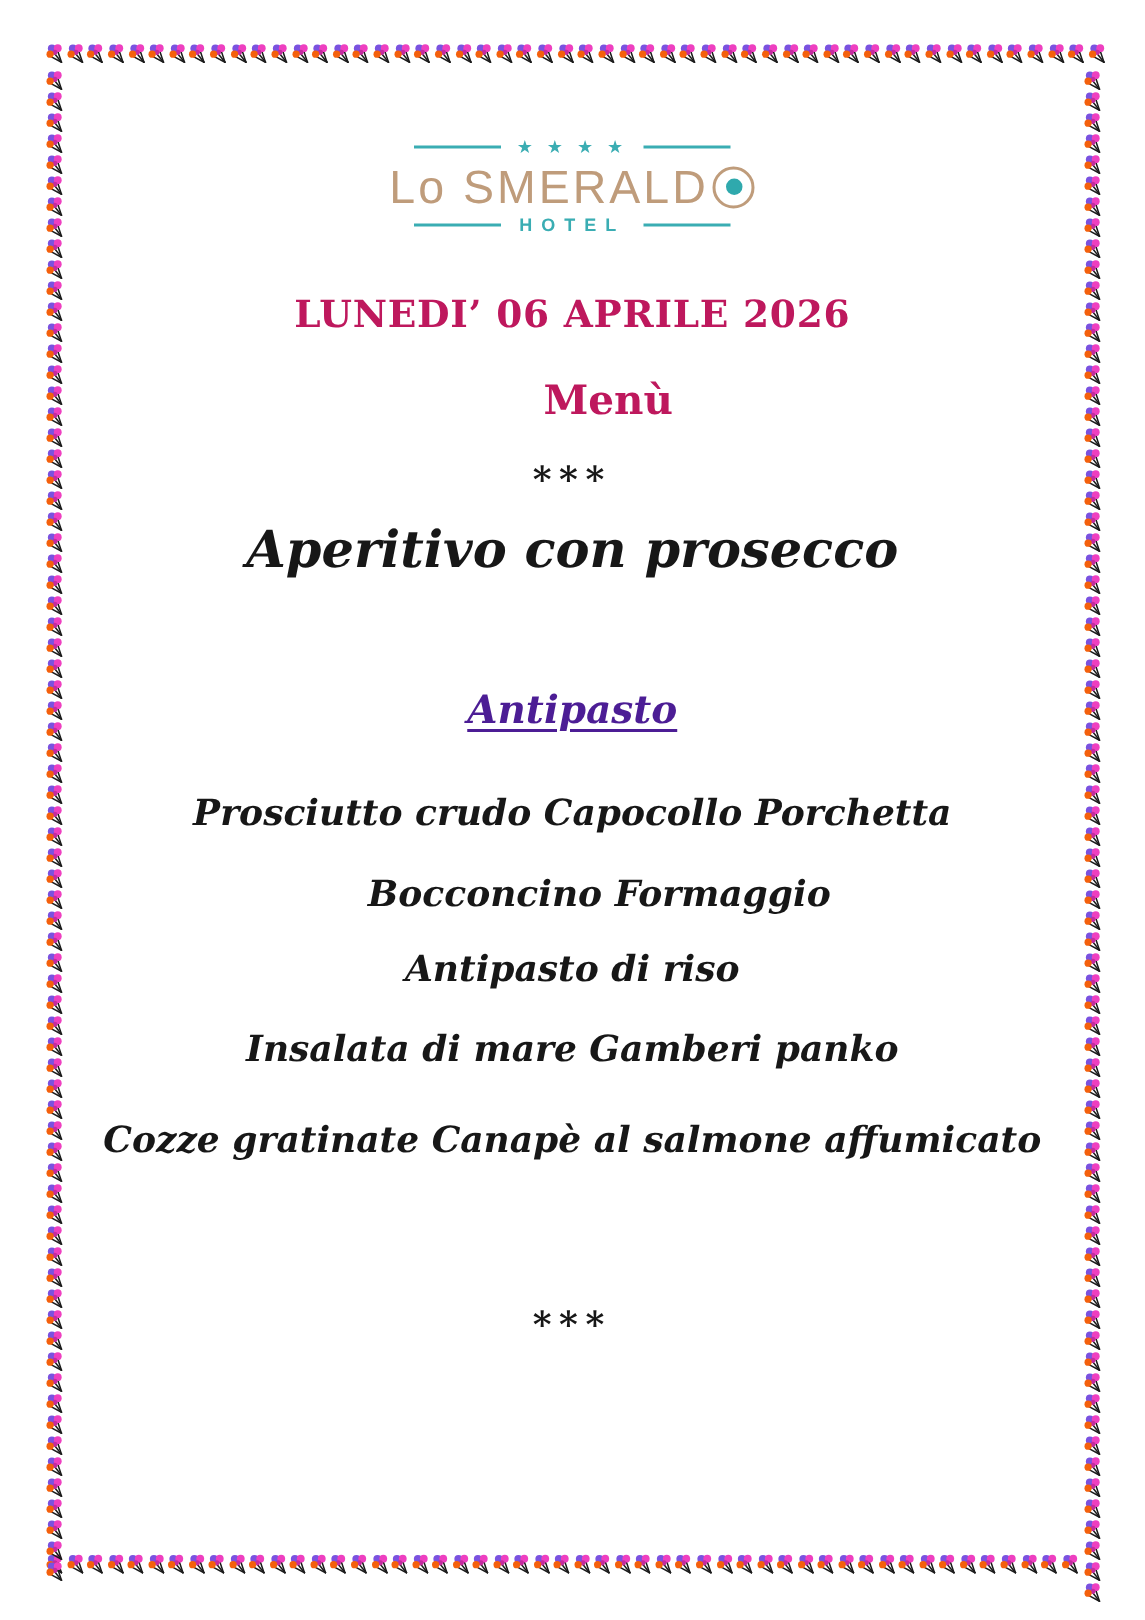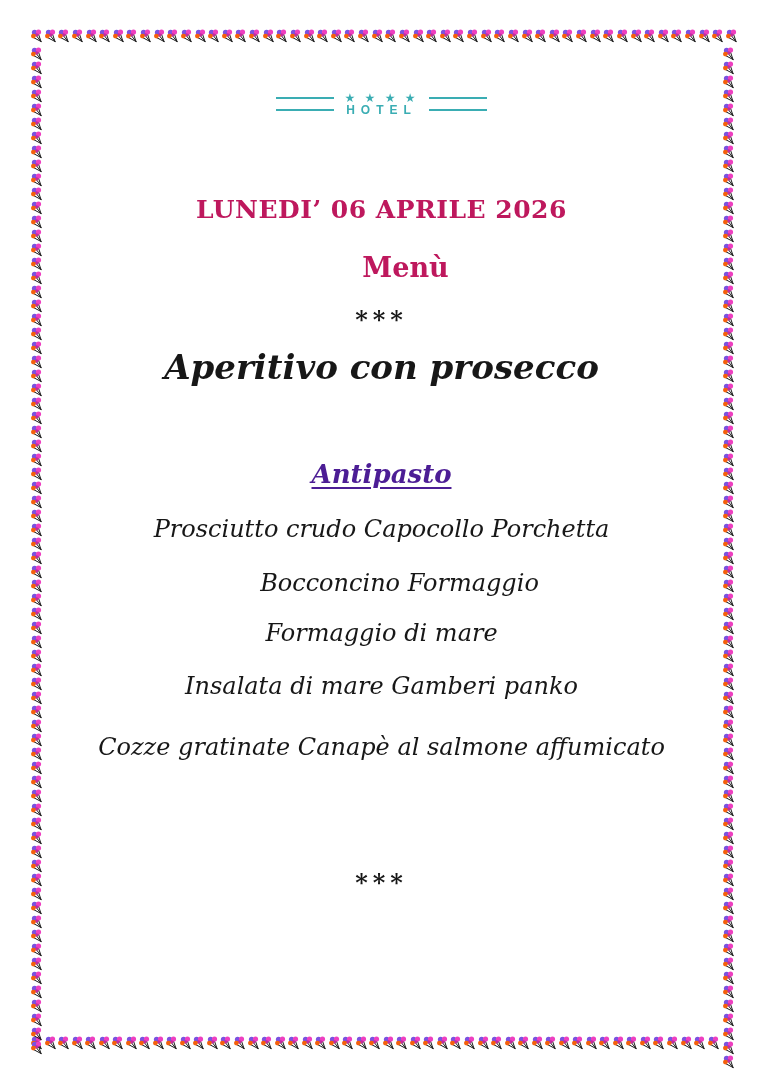--- a/index.html
+++ b/index.html
@@ -44,21 +44,21 @@
   .date-line { top: 196px; font-size: 25px; letter-spacing: 0.5px; }
   .menu-title { top: 252px; font-size: 27px; padding-left: 48px; }
   .sep { font-weight: bold; font-size: 24px; letter-spacing: 5px; }
   .sep-top { top: 306px; }
   .sep-bottom { top: 869px; }
   .aperitivo { top: 348px; font-size: 34px; font-weight: bold; font-style: italic; }
   .section-heading { top: 460px; font-size: 26px; font-weight: bold; font-style: italic;
                      color: #4c1d95; }
   .section-heading span { text-decoration: underline; text-decoration-thickness: 2px;
                           text-underline-offset: 4px; }
-  .item { font-size: 24px; font-weight: normal; font-style: italic; }
+  .item { font-size: 24px; font-weight: bold; font-style: italic; margin-top: 12px; }
   .item-0 { top: 516px; }
   .item-1 { top: 570px; padding-left: 36px; }
   .item-2 { top: 620px; }
   .item-3 { top: 673px; }
   .item-4 { top: 734px; }
   .item-5 { top: 765px; }
 </style>
 </head>
 <body>
 
@@ -3295,33 +3295,37 @@
     <circle cx="3.4" cy="7.1" r="2.4" fill="#f4600c"></circle>
   </svg>
 </span>
     </div>
 
   <div class="logo">
     <div class="logo-row">
       <span class="rule"></span>
       <span class="stars">★ ★ ★ ★</span>
       <span class="rule"></span>
+    </div>
+    <div class="logo-name">
+      <span>Lo SMERALD</span>
+      <span class="logo-o"></span>
     </div>
     <div class="logo-row">
       <span class="rule"></span>
       <span class="hotel-label">HOTEL</span>
       <span class="rule"></span>
     </div>
   </div>
 
   <div class="line date-line pink">LUNEDI’ 06 APRILE 2026</div>
   <div class="line menu-title pink">Menù</div>
   <div class="line sep sep-top">***</div>
   <div class="line aperitivo">Aperitivo con prosecco</div>
   <div class="line section-heading"><span>Antipasto</span></div>
   <div class="line item item-0">Prosciutto crudo Capocollo Porchetta</div>
   <div class="line item item-1">Bocconcino Formaggio</div>
-  <div class="line item item-2">Formaggio di mare</div>
+  <div class="line item item-2">Antipasto di riso</div>
   <div class="line item item-3">Insalata di mare Gamberi panko</div>
   <div class="line item item-4">Cozze gratinate Canapè al salmone affumicato</div>
   <div class="line sep sep-bottom">***</div>
 
 </div>
 
 </body></html>

